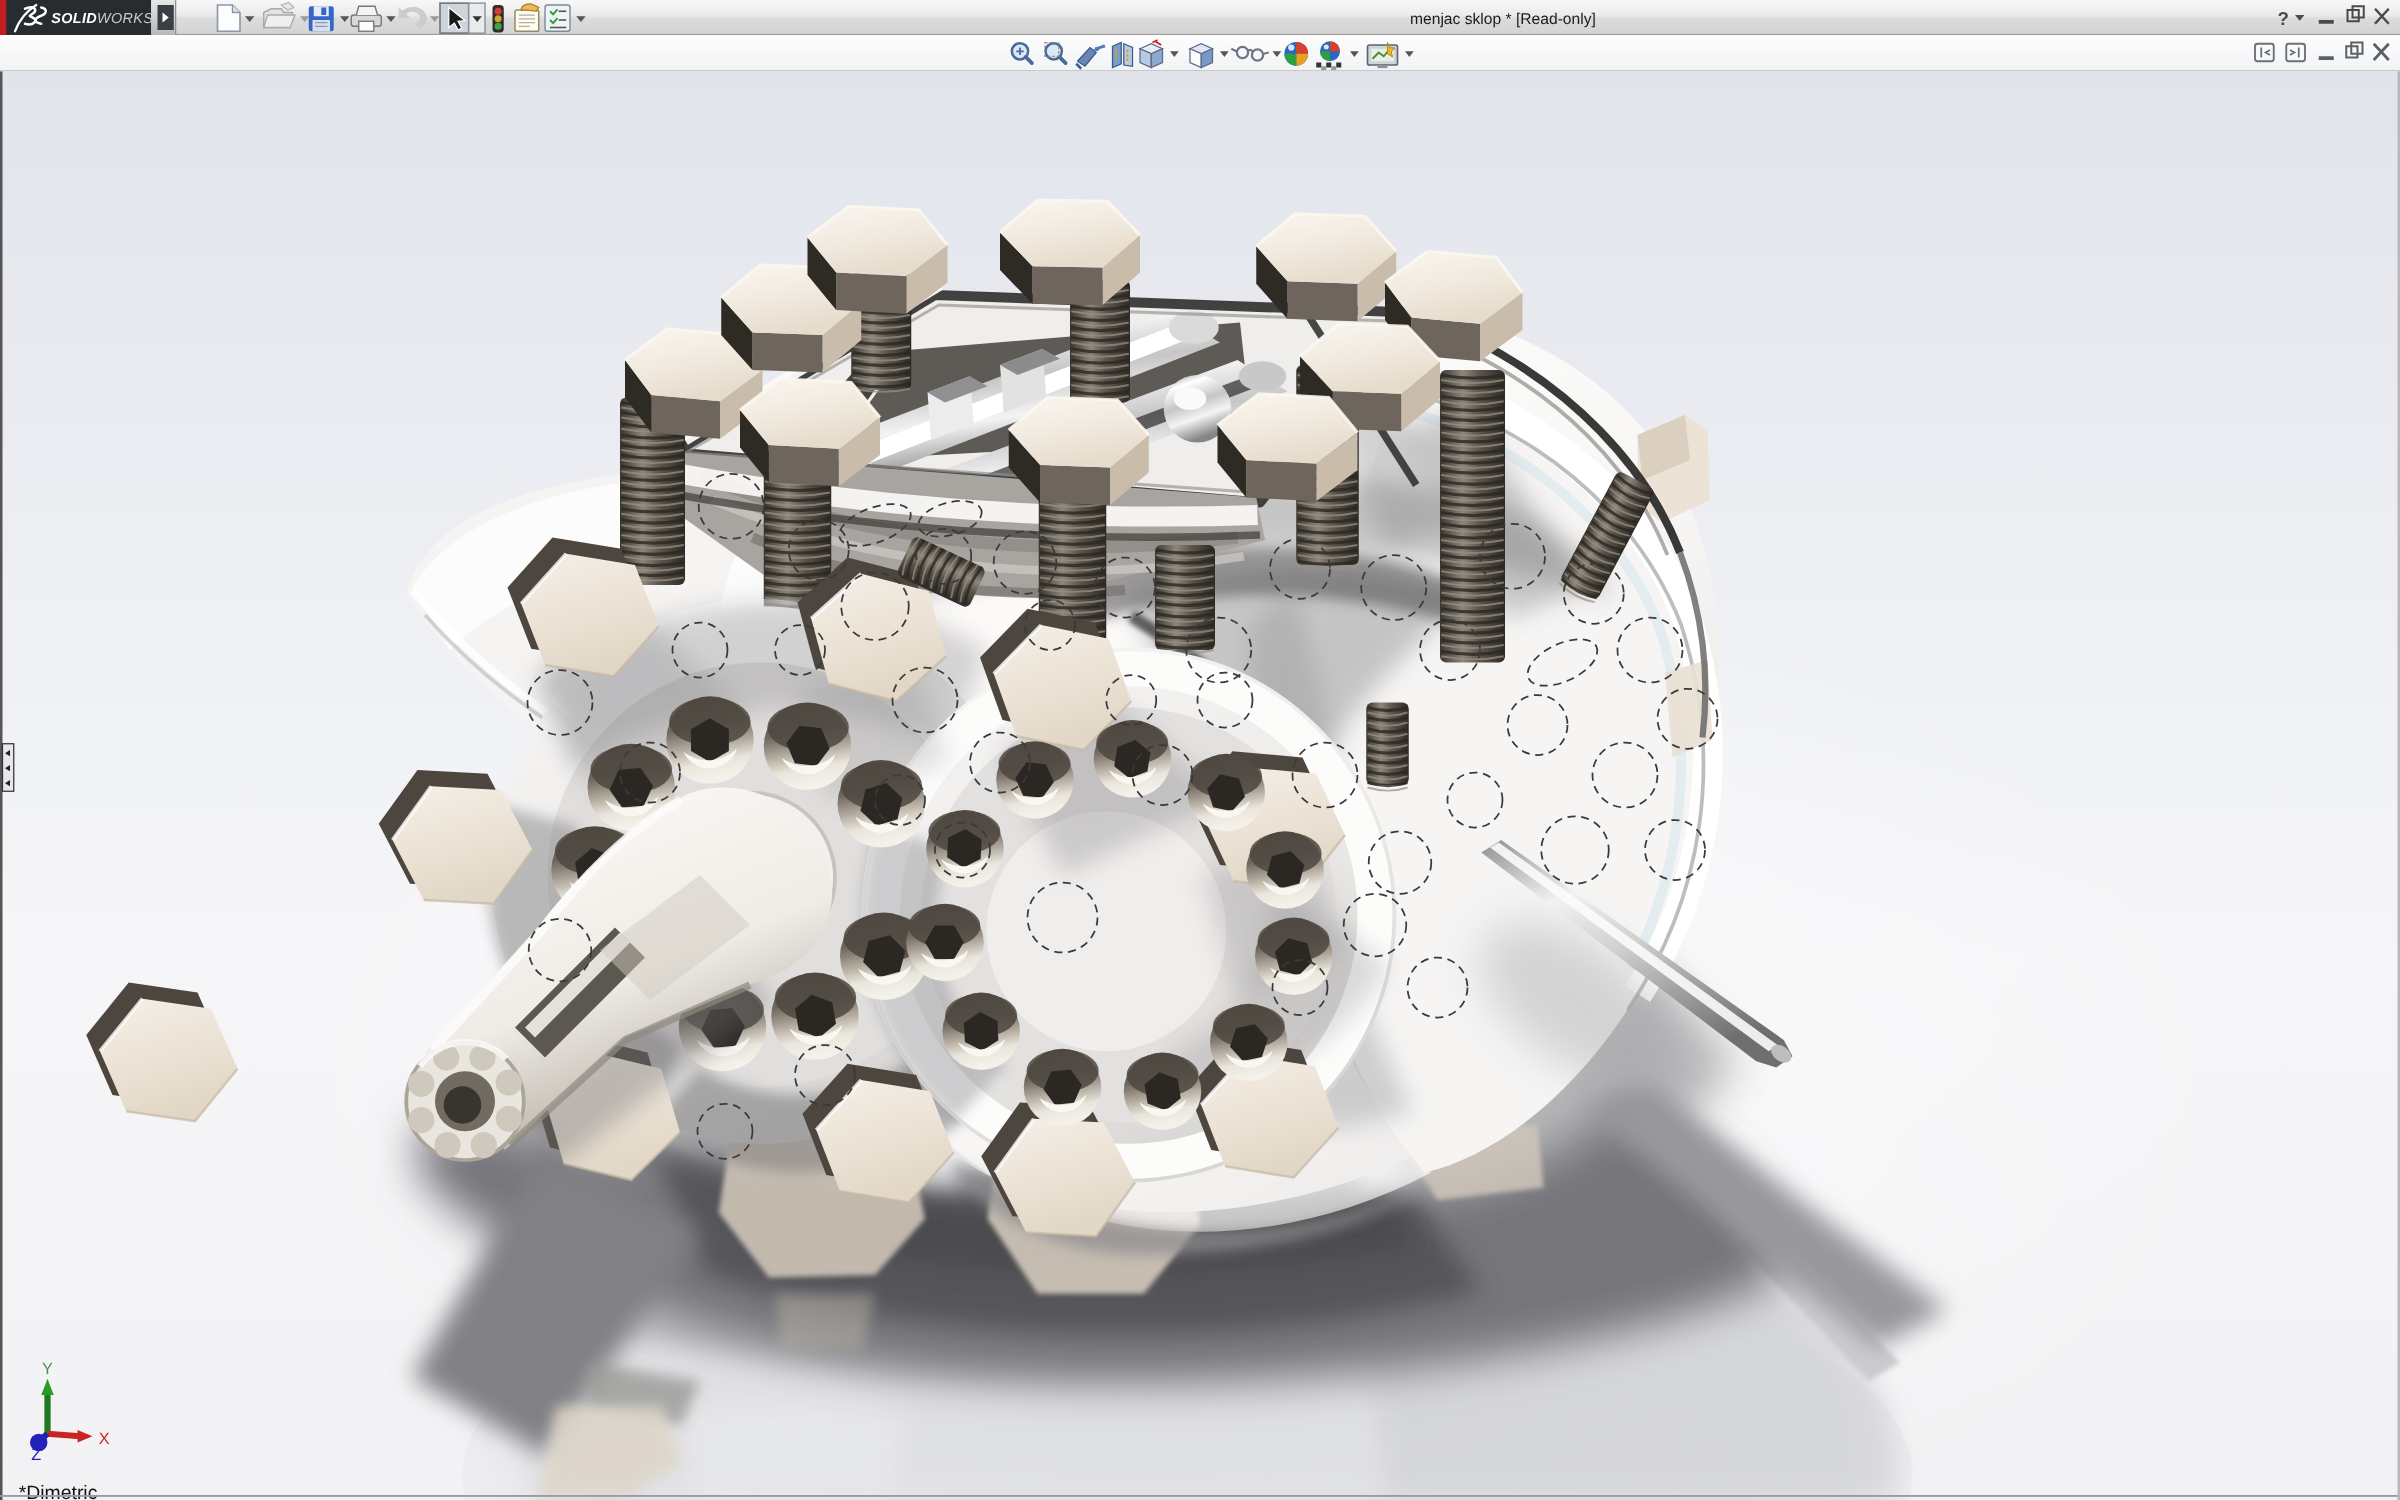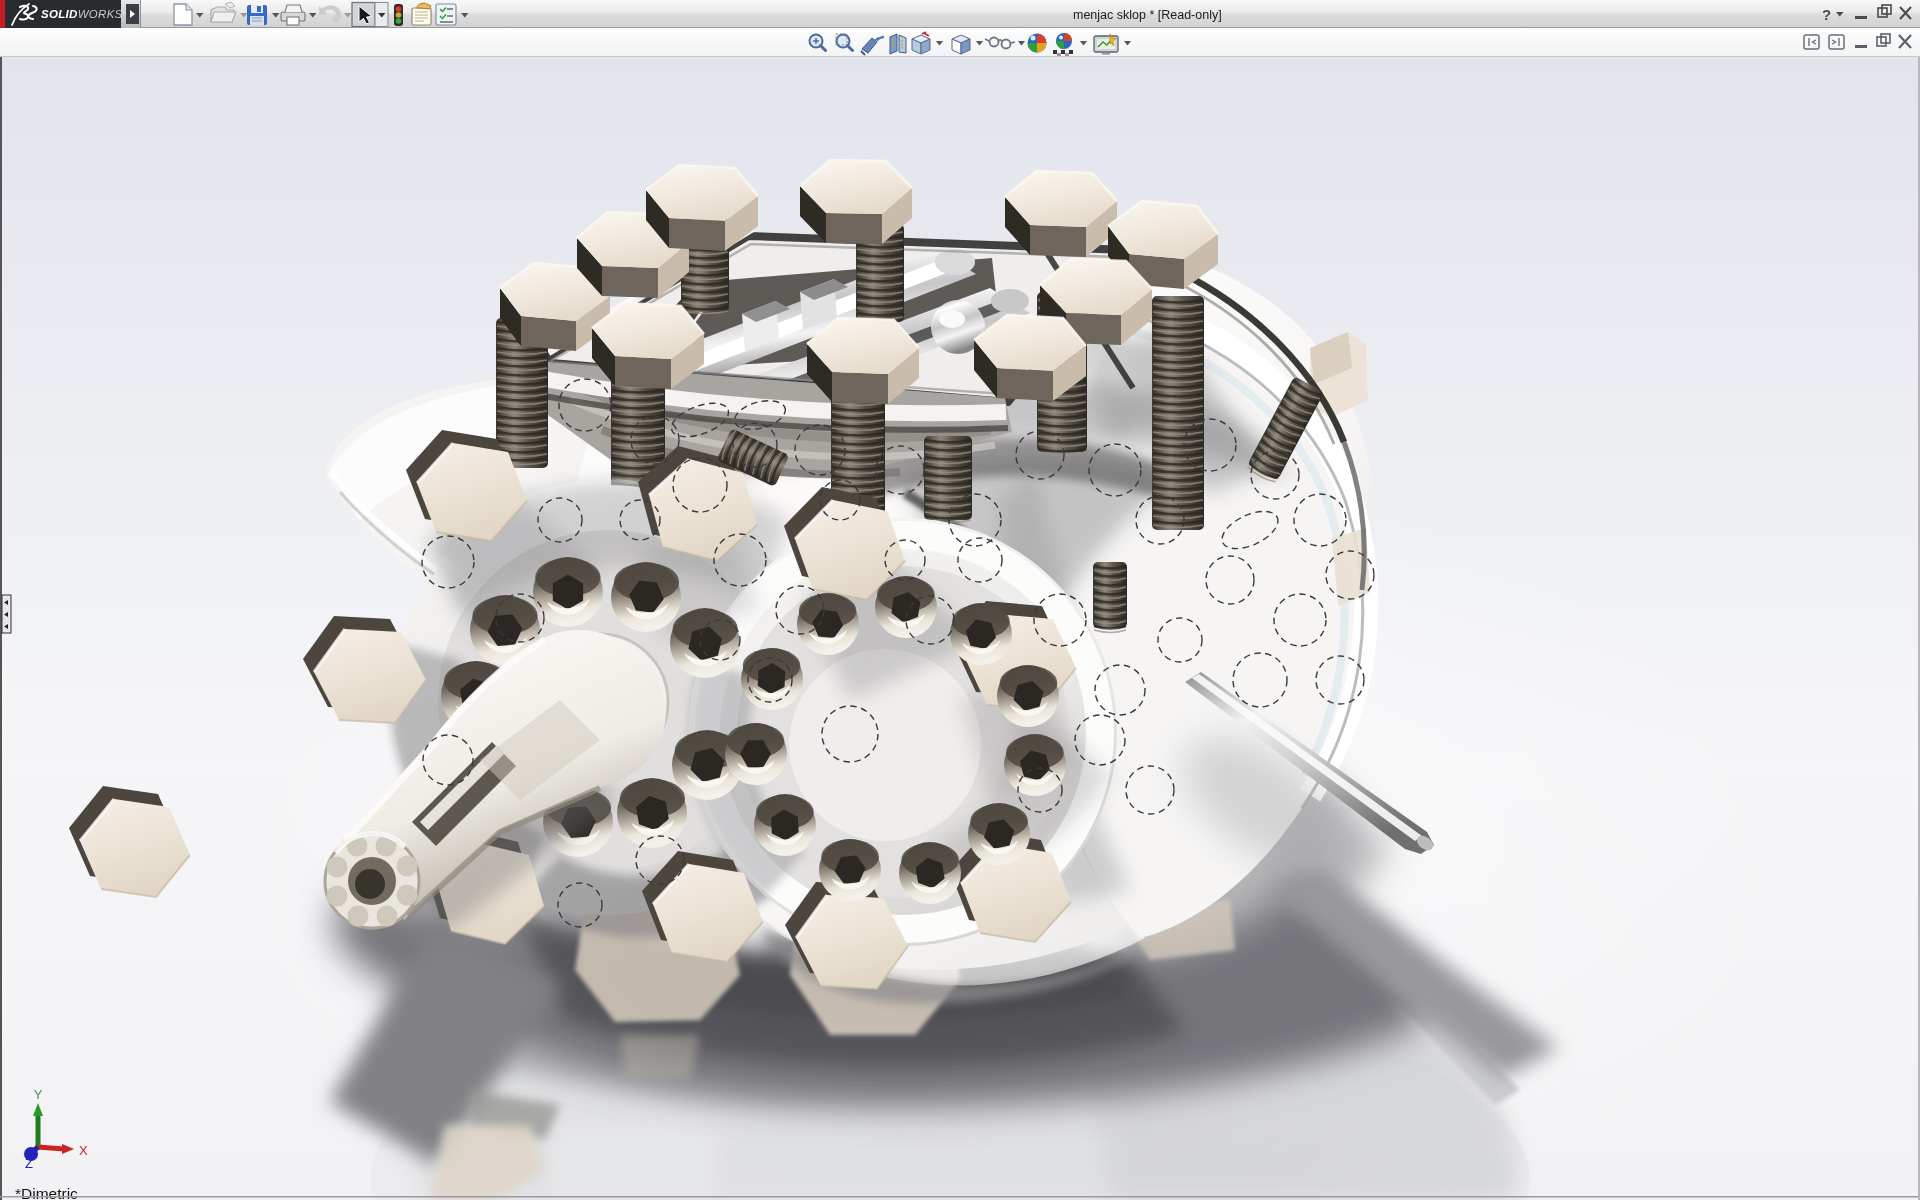--- a/index.html
+++ b/index.html
@@ -1,21 +1,21 @@
 <!DOCTYPE html>
 <html><head>
 <meta charset="utf-8">
 <style>
 * { margin:0; padding:0; box-sizing:border-box; }
 body { width:1920px; height:1200px; overflow:hidden; font-family:"Liberation Sans", sans-serif; background:#fff; position:relative; }
 #titlebar { position:absolute; top:0; left:0; width:1920px; height:28px; background:linear-gradient(180deg,#f8f8f8 0%,#ebebeb 45%,#dcdcdc 55%,#d3d3d3 100%); border-bottom:1px solid #9a9a9a; z-index:10; }
 #logo { position:absolute; top:0; left:0; width:121px; height:28px; background:#272c31; z-index:11; }
 #logo .red { position:absolute; left:0; top:0; width:5px; height:28px; background:#c41e25; }
 #logoarrow { position:absolute; top:0; left:121px; width:20px; height:28px; background:linear-gradient(180deg,#e8e8e8,#b8b8b8); z-index:11; border-right:1px solid #909090; }
-#title-text { position:absolute; top:8px; left:1073px; font-size:12.5px; color:#1c1c1c; z-index:11;}
+#title-text { position:absolute; top:8px; left:1128px; font-size:12.5px; color:#1c1c1c; z-index:11;}
 #row2 { position:absolute; top:29px; left:0; width:1920px; height:28px; background:linear-gradient(180deg,#fdfdfd,#f2f3f5); border-bottom:1px solid #c9c9cd; z-index:10; }
 </style>
 </head>
 <body>
 <svg id="scene" width="1920" height="1200" viewBox="0 0 1920 1200" style="position:absolute;top:0;left:0;z-index:1">
   <defs>
     <linearGradient id="bgGrad" x1="0" y1="0" x2="0" y2="1">
       <stop offset="0" stop-color="#e2e4ec"></stop>
       <stop offset="0.35" stop-color="#edeff3"></stop>
       <stop offset="0.62" stop-color="#f6f6f8"></stop>

